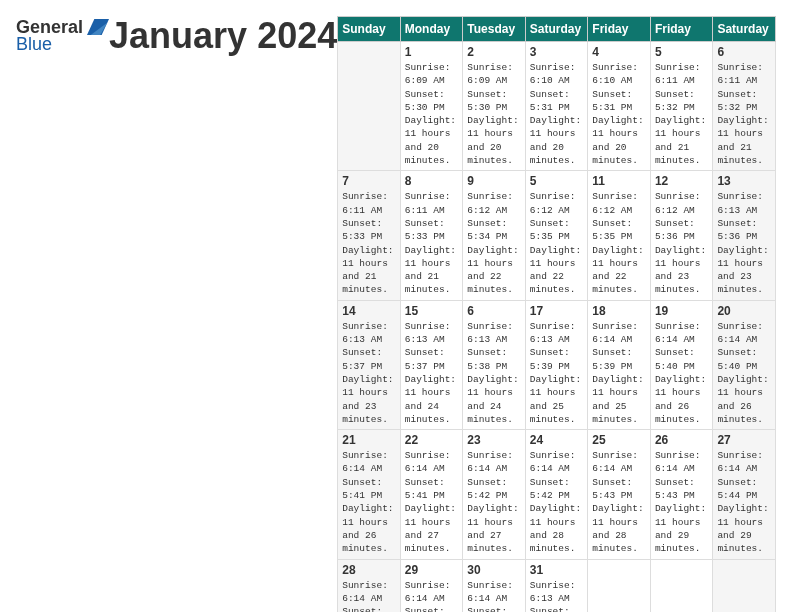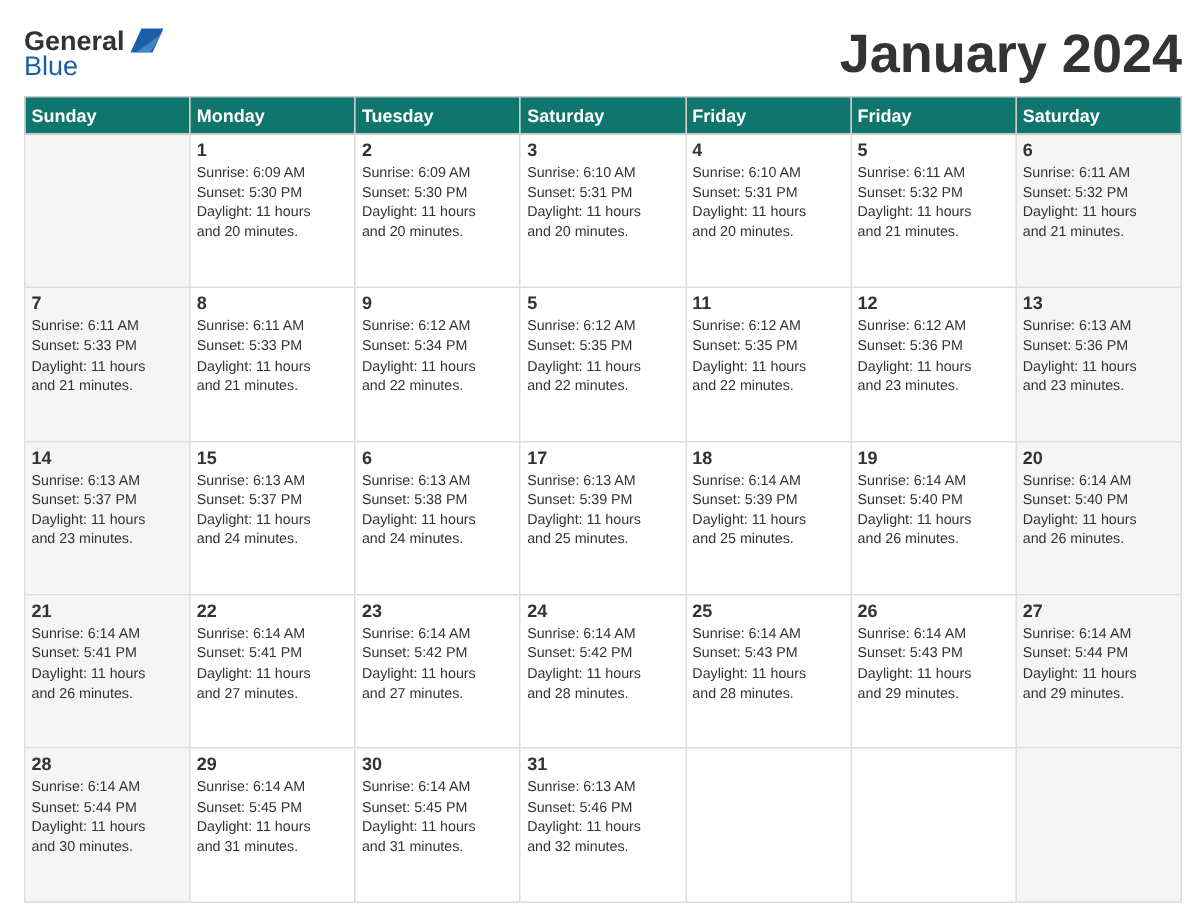--- a/index.html
+++ b/index.html
@@ -6,23 +6,23 @@
     body {
       font-family: Arial, sans-serif;
       background: #fff;
       width: 792px;
       height: 612px;
       overflow: hidden;
     }
     .page {
       width: 792px;
       height: 612px;
-      padding: 16px 4px 10px 16px;
+      padding: 16px 16px 10px 16px;
       display: flex;
-      flex-direction: column;
+      flex-direction: row;
     }
     .header {
       display: flex;
       justify-content: space-between;
       align-items: flex-start;
       margin-bottom: 8px;
     }
     .logo {
       display: flex;
       flex-direction: column;
@@ -83,20 +83,21 @@
       font-size: 12px;
       font-weight: bold;
       color: #333;
       margin-bottom: 2px;
       display: block;
     }
     .day-info {
       font-size: 9.5px;
       line-height: 1.4;
       color: #333;
+      font-family: Liberation Mono, monospace;
     }
     .empty-cell {
       background: #f9f9f9;
     }
   </style>
 </head>
 <body>
 
 <div class="page">
   <div class="header">

